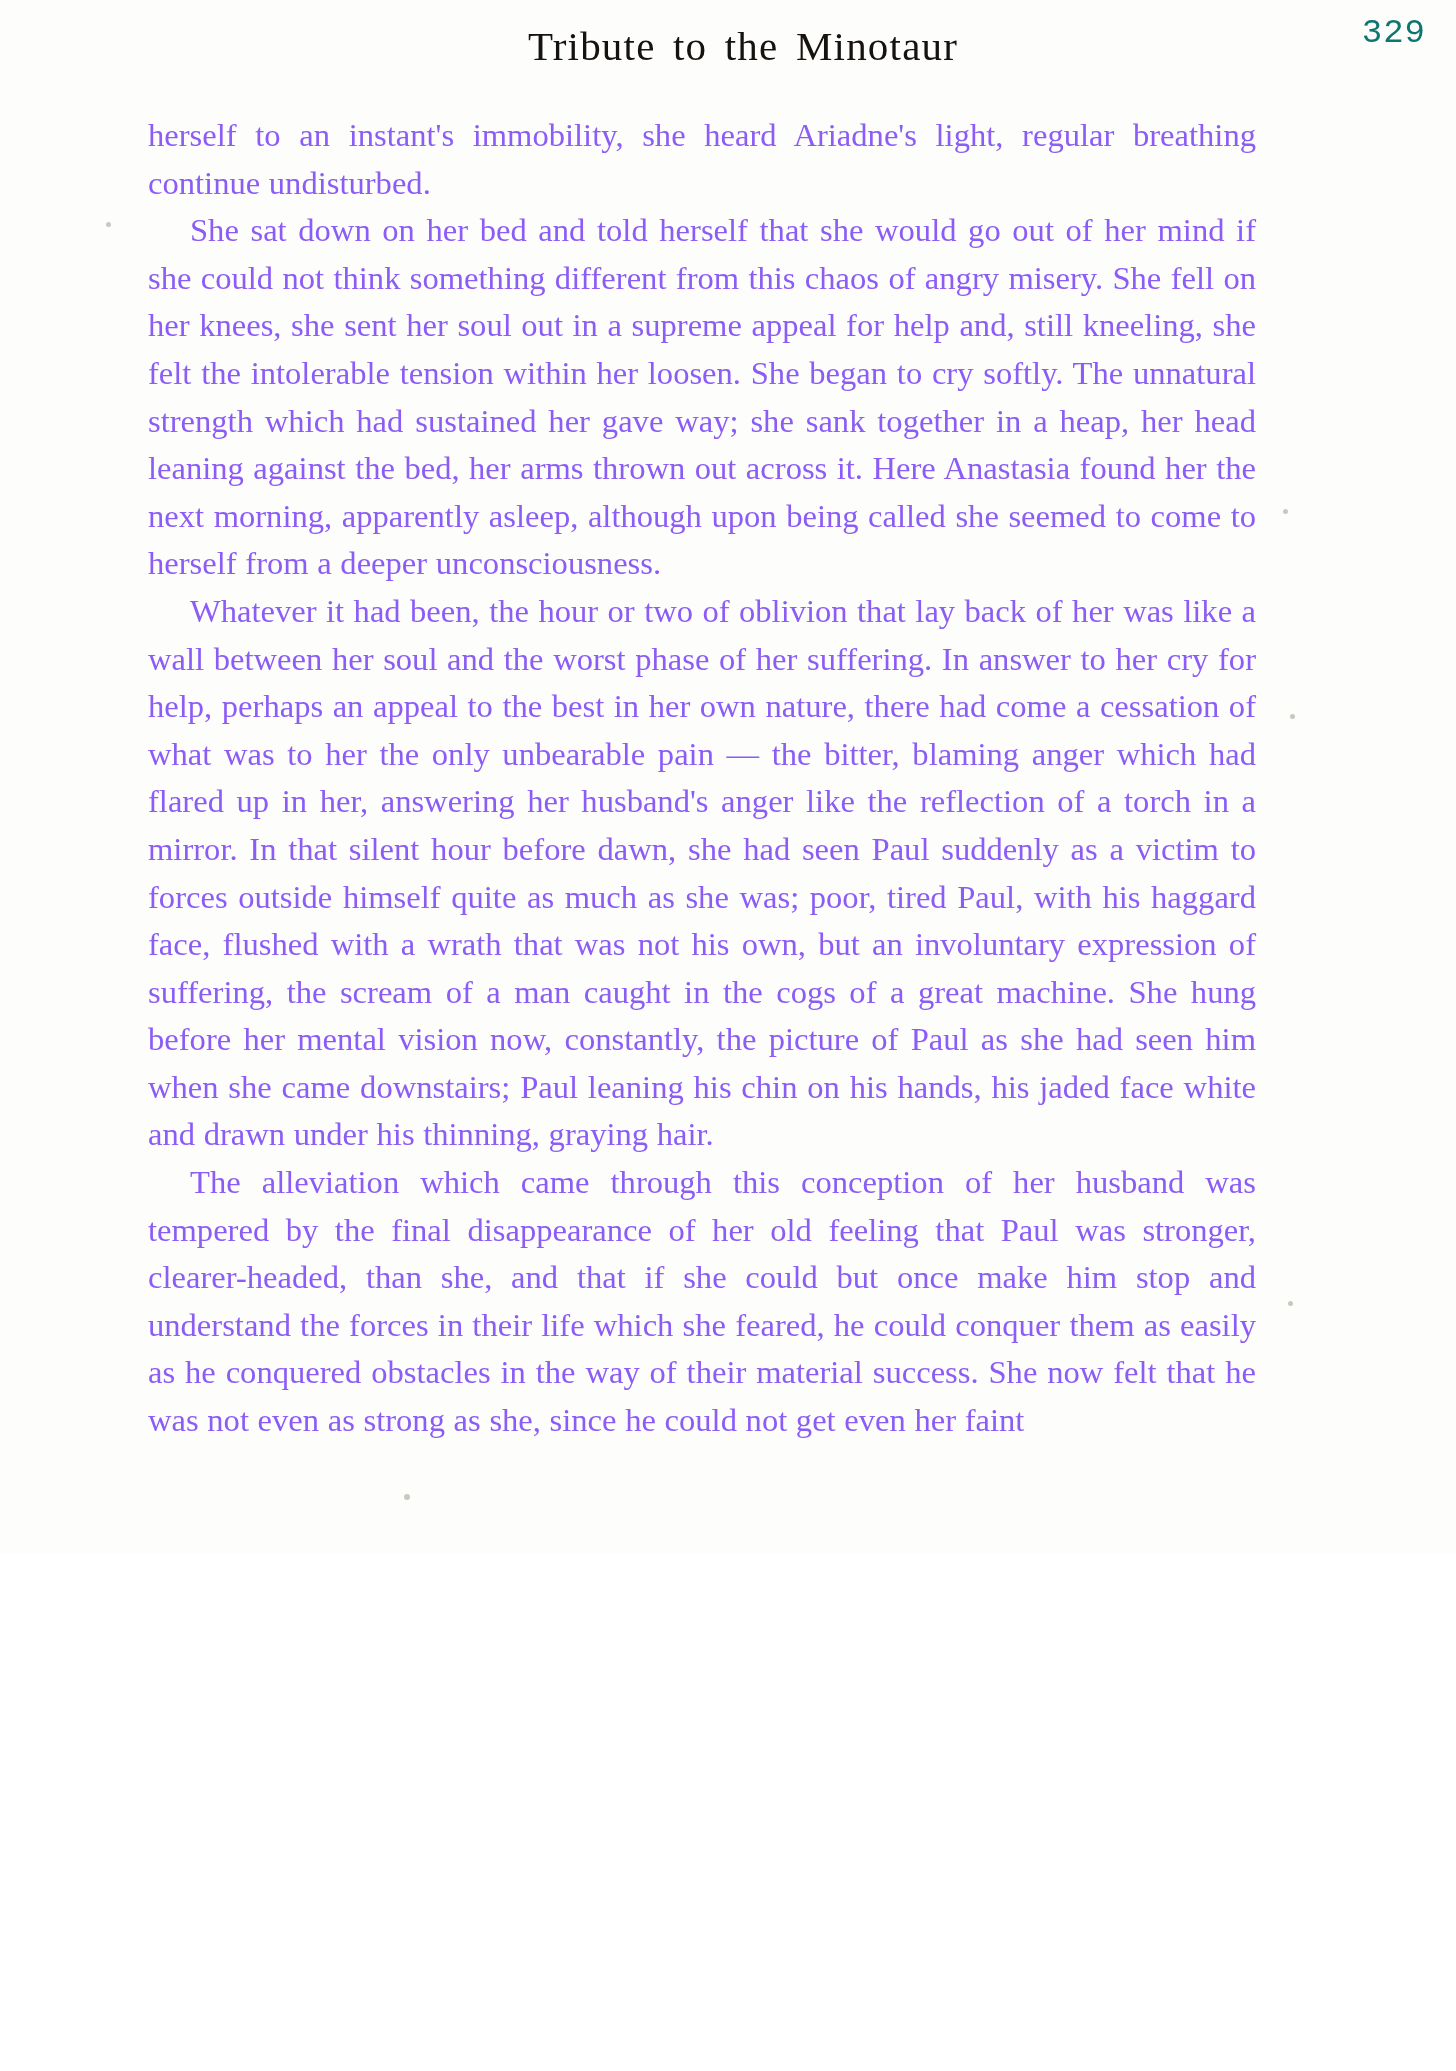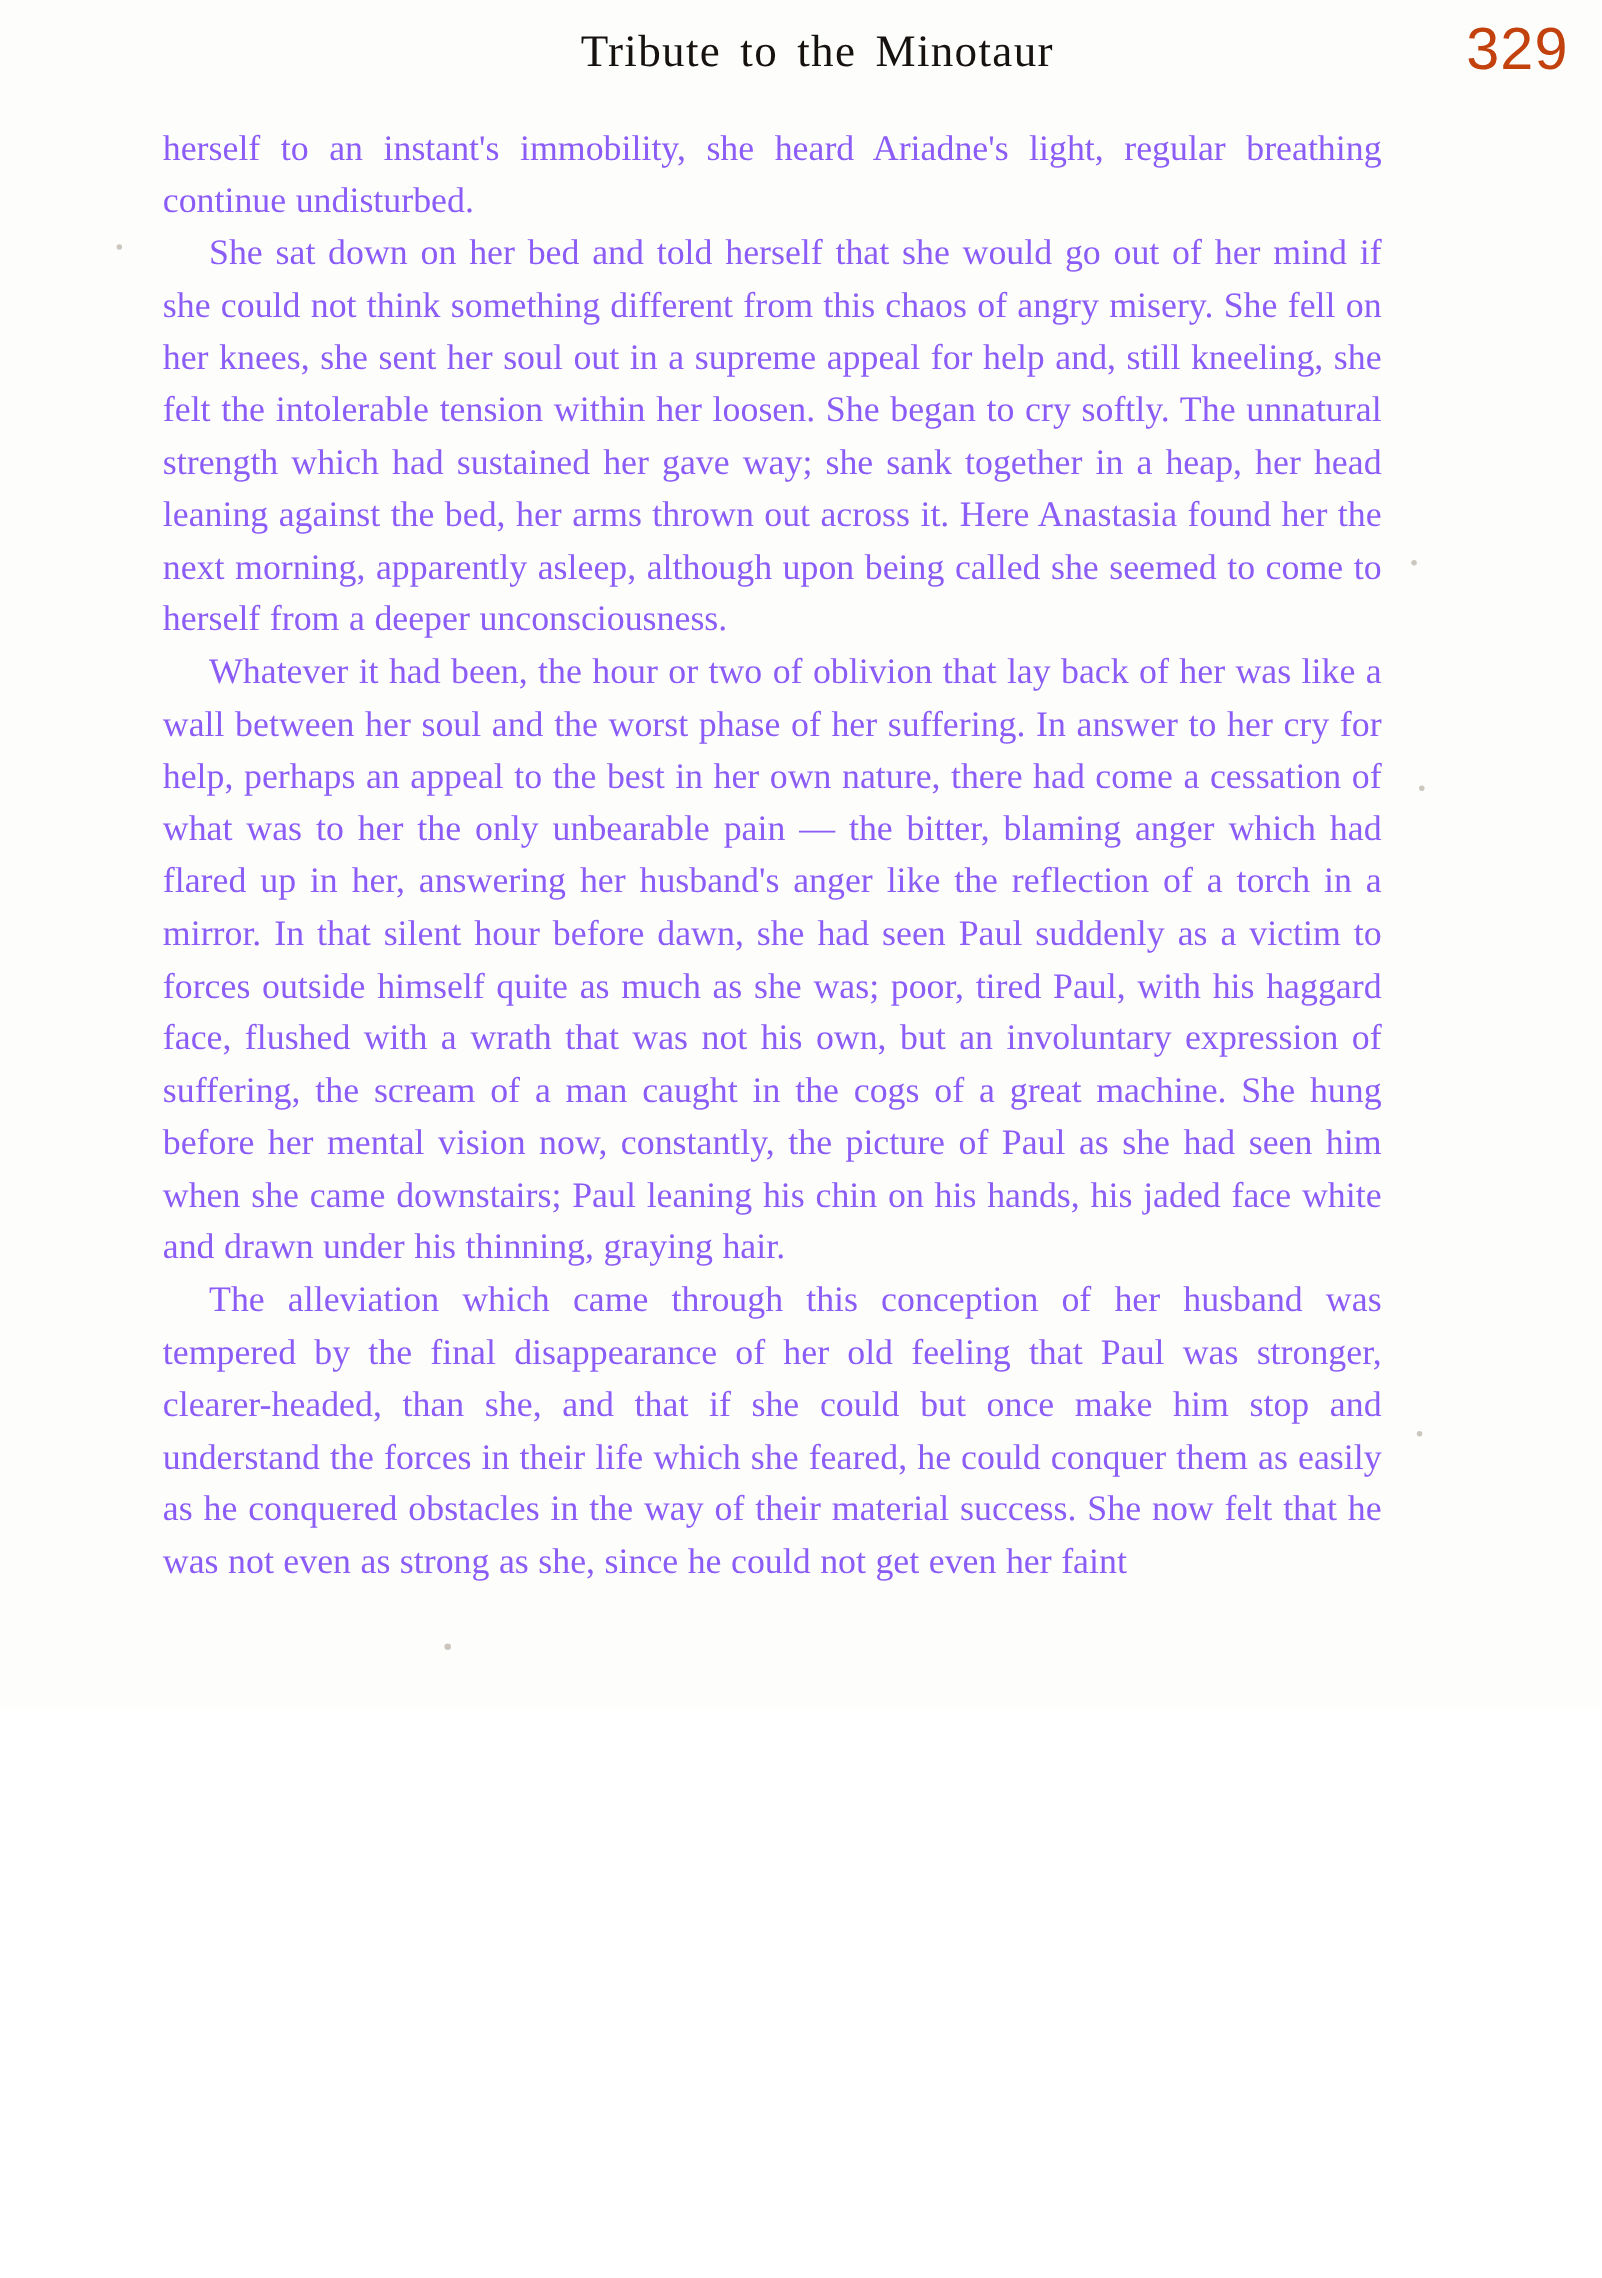--- a/index.html
+++ b/index.html
@@ -29,23 +29,23 @@
     font-size: 41px;
     letter-spacing: 1.2px;
     color: #15120f;
     word-spacing: 6px;
     white-space: nowrap;
   }
   .folio {
     position: absolute;
     top: 14px;
     right: 30px;
-    font-family: Liberation Sans, sans-serif;
-    font-size: 54px;
-    color: #c2410c;
+    font-family: Liberation Mono, monospace;
+    font-size: 34px;
+    color: #0f766e;
     letter-spacing: 1px;
   }
   .body-text {
     position: absolute;
     top: 112px;
     left: 148px;
     width: 1108px;
     font-family: "Liberation Serif", serif;
     font-size: 32.6px;
     line-height: 47.6px;

